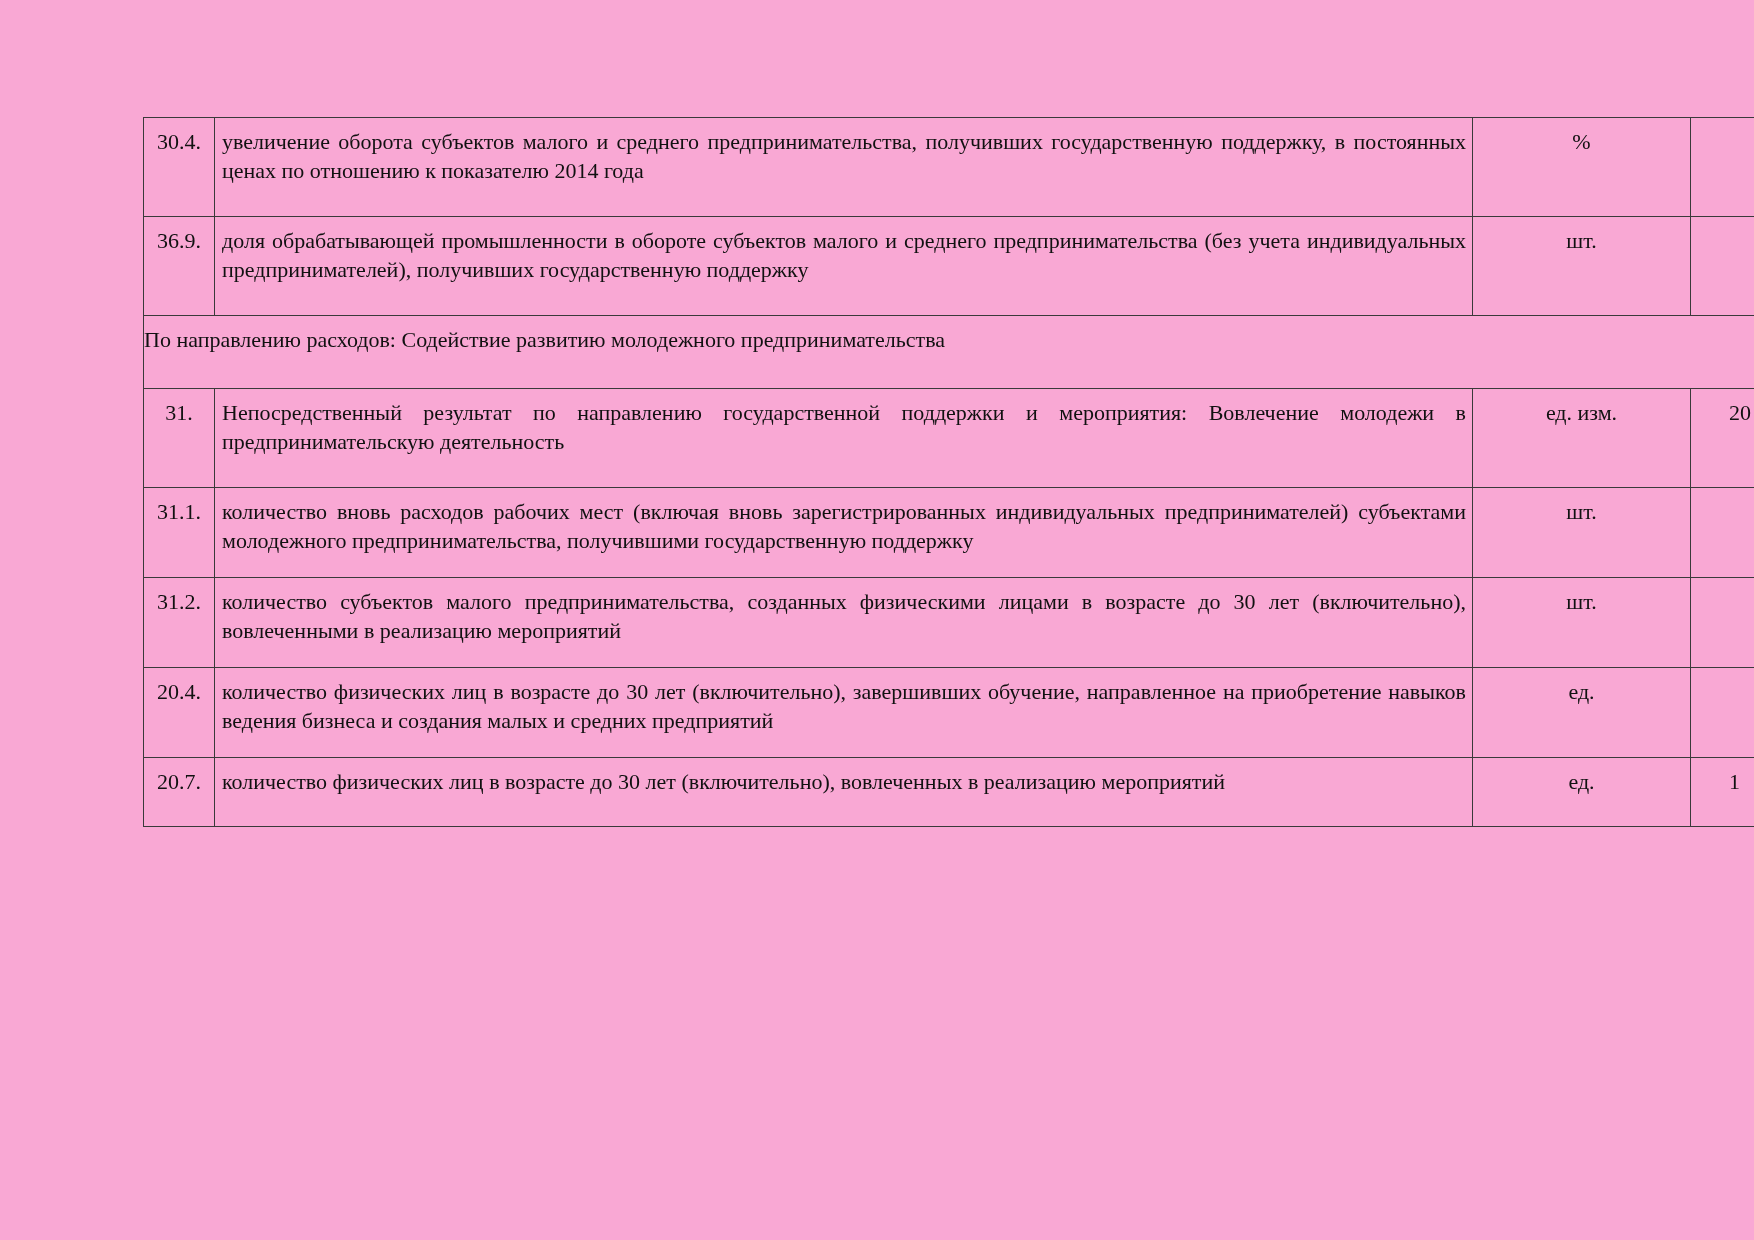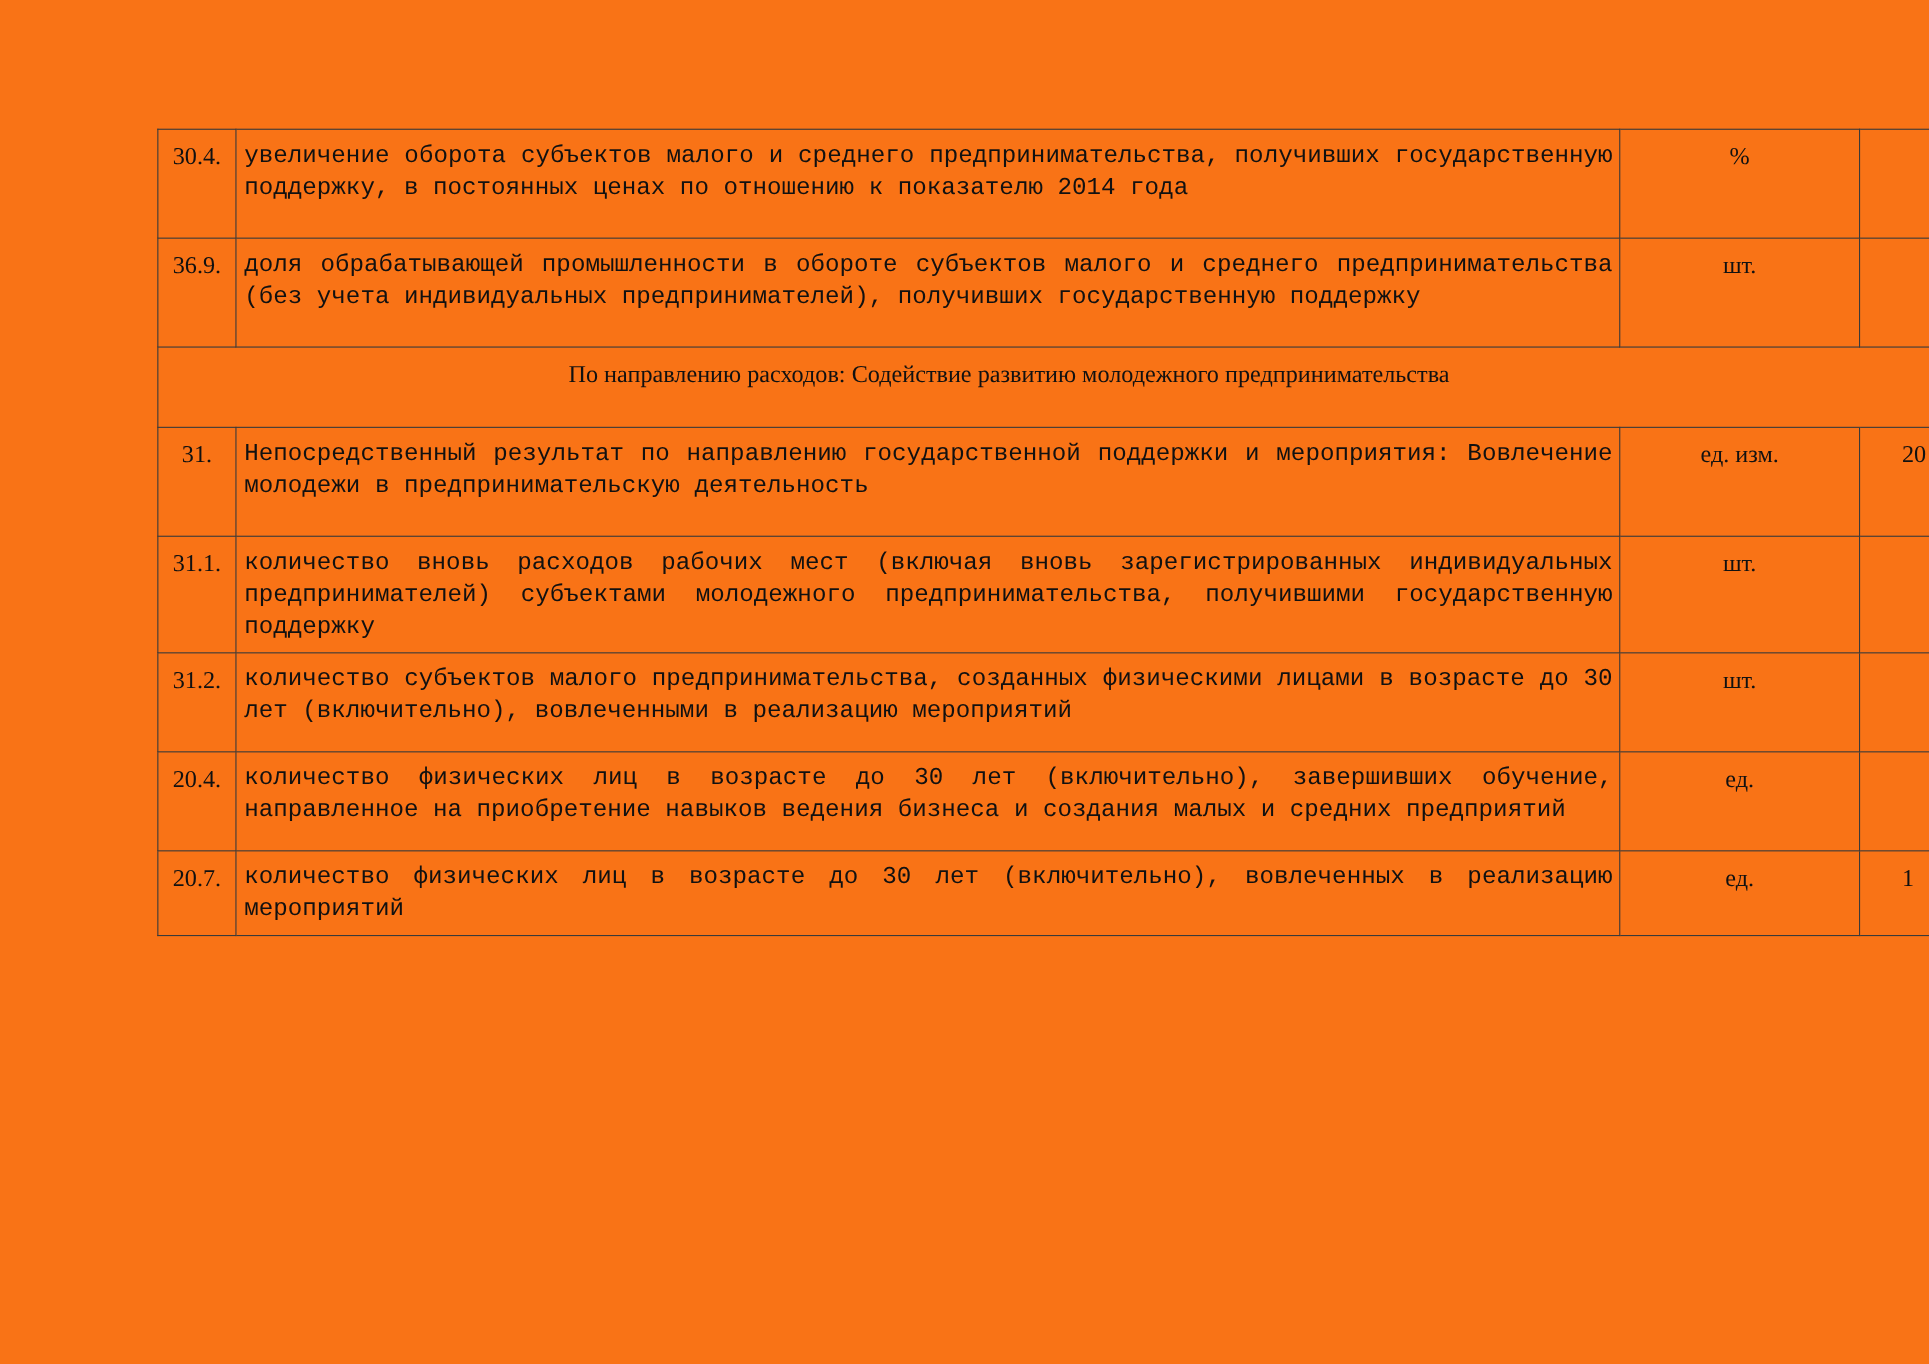--- a/index.html
+++ b/index.html
@@ -14,21 +14,21 @@
       overflow: hidden;
       font-family: "Liberation Serif", "DejaVu Serif", serif;
       color: #111111;
     }
     .page {
       position: absolute;
       left: 0;
       top: 0;
       width: 1754px;
       height: 1240px;
-      background: #f97316;
+      background: #f9a8d4;
     }
     table.indicators {
       position: absolute;
       left: 143px;
       top: 117px;
       border-collapse: collapse;
       table-layout: fixed;
       width: 1640px;
       font-size: 22px;
       line-height: 29px;
@@ -44,34 +44,32 @@
     col.c-val { width: 93px; }
     td.num {
       text-align: center;
       padding-top: 9px !important;
       white-space: nowrap;
     }
     td.text {
       text-align: justify;
       text-align-last: left;
       padding: 9px 6px 9px 7px !important;
-      font-family: Liberation Mono, monospace;
     }
     td.unit {
       text-align: center;
       padding-top: 9px !important;
     }
     td.val {
       text-align: left;
       padding: 9px 0 0 38px !important;
       white-space: nowrap;
       overflow: hidden;
     }
     td.section {
-      text-align: center;
       padding: 9px 0 13px 0 !important;
       border-right: none !important;
     }
     td.section-tail {
       border-left: none !important;
     }
     tr.r2 td { height: 80px; }
     tr.r2b td { height: 71px; }
     tr.r1 td { height: 50px; }
   </style>

